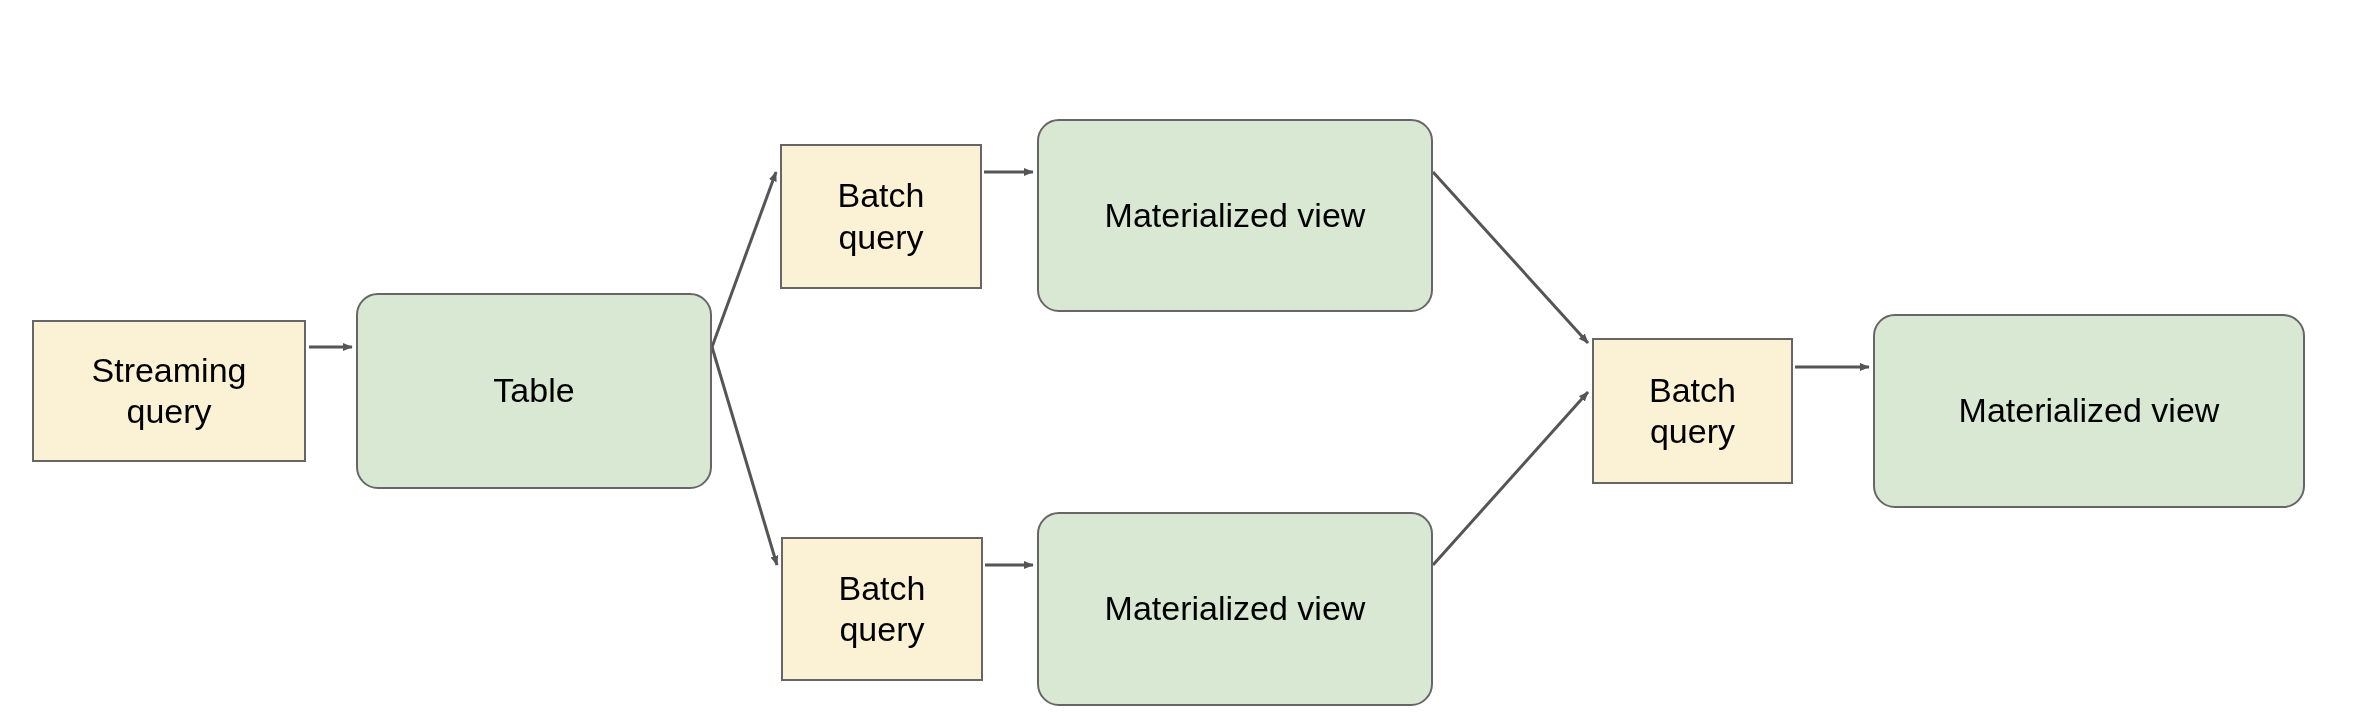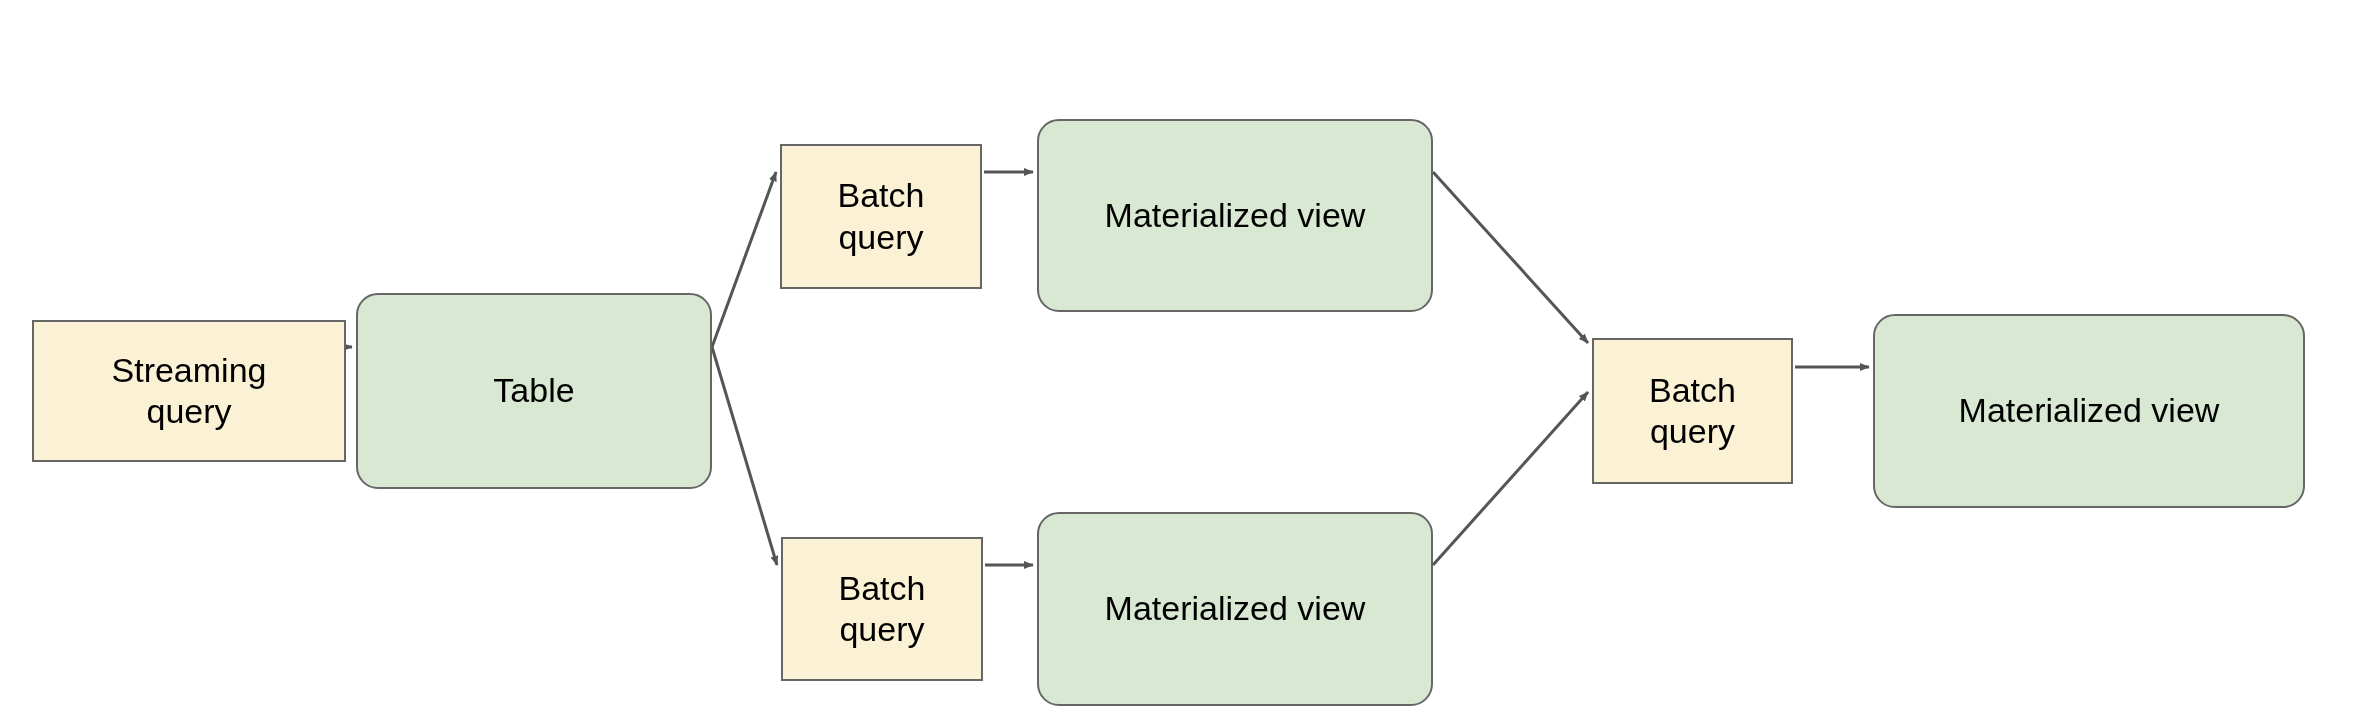--- a/index.html
+++ b/index.html
@@ -73,21 +73,21 @@
         <line x1="712" y1="347" x2="776" y2="172" stroke="#555555" stroke-width="3" marker-end="url(#arrowhead)"></line>
         <line x1="712" y1="347" x2="777" y2="565" stroke="#555555" stroke-width="3" marker-end="url(#arrowhead)"></line>
         <line x1="984" y1="172" x2="1033" y2="172" stroke="#555555" stroke-width="3" marker-end="url(#arrowhead)"></line>
         <line x1="985" y1="565" x2="1033" y2="565" stroke="#555555" stroke-width="3" marker-end="url(#arrowhead)"></line>
         <line x1="1433" y1="172" x2="1588" y2="343" stroke="#555555" stroke-width="3" marker-end="url(#arrowhead)"></line>
         <line x1="1433" y1="565" x2="1588" y2="392" stroke="#555555" stroke-width="3" marker-end="url(#arrowhead)"></line>
         <line x1="1795" y1="367" x2="1869" y2="367" stroke="#555555" stroke-width="3" marker-end="url(#arrowhead)"></line>
       </g>
   </svg>
 
-  <div class="node node-process" style="left: 32px; top: 276px; width: 314px; height: 142px; background: rgb(251, 242, 213); border-color: rgb(102, 102, 102); color: rgb(0, 0, 0); border-radius: 0px;">
+  <div class="node node-process" style="left: 32px; top: 276px; width: 274px; height: 142px; background: rgb(251, 242, 213); border-color: rgb(102, 102, 102); color: rgb(0, 0, 0); border-radius: 0px;">
     <span class="node-label">Streaming
 query</span>
   </div>
 
   <div class="node node-store" style="left: 356px; top: 249px; width: 356px; height: 196px; background: rgb(217, 232, 210); border-color: rgb(102, 102, 102); color: rgb(0, 0, 0);">
     <span class="node-label">Table</span>
   </div>
 
   <div class="node node-process" style="left: 780px; top: 100px; width: 202px; height: 145px; background: rgb(251, 242, 213); border-color: rgb(102, 102, 102); color: rgb(0, 0, 0); border-radius: 0px;">
     <span class="node-label">Batch

